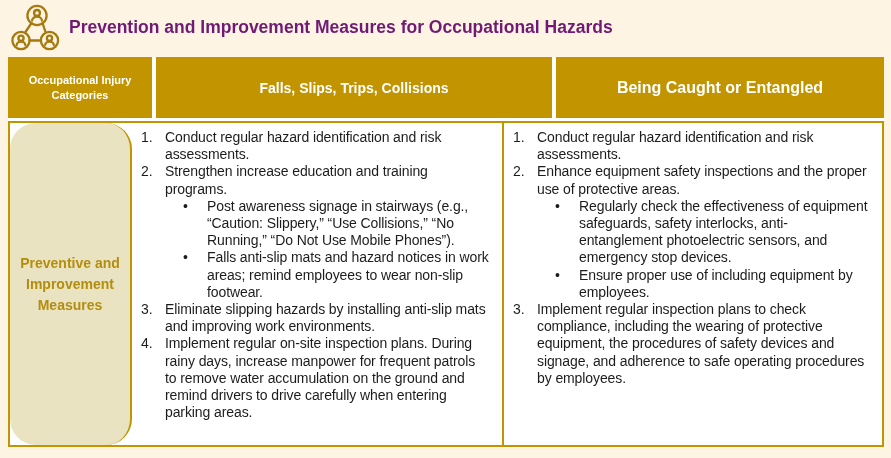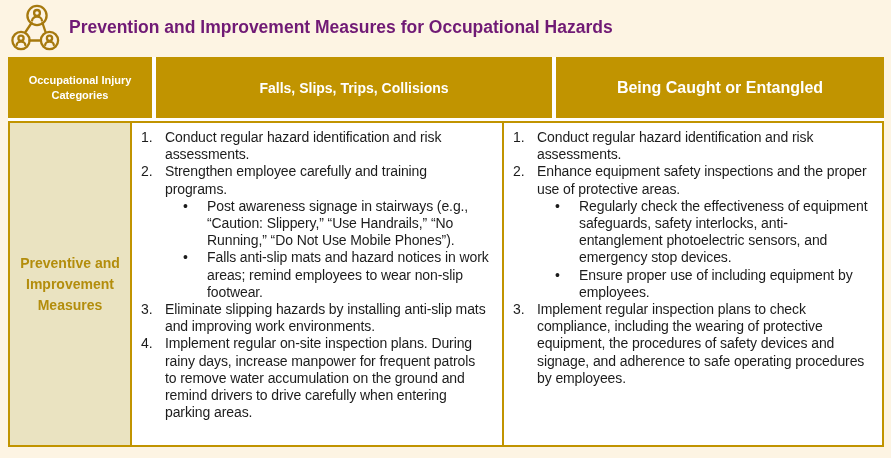--- a/index.html
+++ b/index.html
@@ -26,21 +26,21 @@
   .hcell.c2{width:396px;font-size:14px;}
   .hcell.c3{flex:1;font-size:16px;}
   .tbody{
     display:flex;height:326px;box-sizing:border-box;
     border:2px solid #C19400;background:#FFFFFF;
   }
   .label-cell{
     width:122px;box-sizing:border-box;background:#EAE3C1;
     border-right:2px solid #C19400;
     display:flex;align-items:center;justify-content:center;text-align:center;
-    font-weight:bold;color:#B38D0C;font-size:14px;line-height:1.5;padding:0 4px;
+    font-weight:bold;color:#B38D0C;font-size:14px;line-height:1.5;padding:0 4px;border-radius:26px;
   }
   .list-cell{
     width:372px;box-sizing:border-box;border-right:2px solid #C19400;
     padding:6px 13px 0 9px;
     font-size:14px;line-height:17.2px;color:#1C1C1C;letter-spacing:-0.1px;
   }
   .list-cell.last{flex:1;border-right:none;}
   .li{display:flex;}
   .li .marker{flex:0 0 24px;}
   .li.bullet{margin-left:42px;}
@@ -88,26 +88,26 @@
 
       <div class="list-cell">
 
           <div class="li num">
             <span class="marker">1.</span>
             <span class="txt">Conduct regular hazard identification and risk assessments.</span>
           </div>
 
           <div class="li num">
             <span class="marker">2.</span>
-            <span class="txt">Strengthen employee carefully and training programs.</span>
+            <span class="txt">Strengthen increase education and training programs.</span>
           </div>
 
           <div class="li bullet">
             <span class="marker">•</span>
-            <span class="txt">Post awareness signage in stairways (e.g., “Caution: Slippery,” “Use Handrails,” “No Running,” “Do Not Use Mobile Phones”).</span>
+            <span class="txt">Post awareness signage in stairways (e.g., “Caution: Slippery,” “Use Collisions,” “No Running,” “Do Not Use Mobile Phones”).</span>
           </div>
 
           <div class="li bullet">
             <span class="marker">•</span>
             <span class="txt">Falls anti-slip mats and hazard notices in work areas; remind employees to wear non-slip footwear.</span>
           </div>
 
           <div class="li num">
             <span class="marker">3.</span>
             <span class="txt">Eliminate slipping hazards by installing anti-slip mats and improving work environments.</span>

